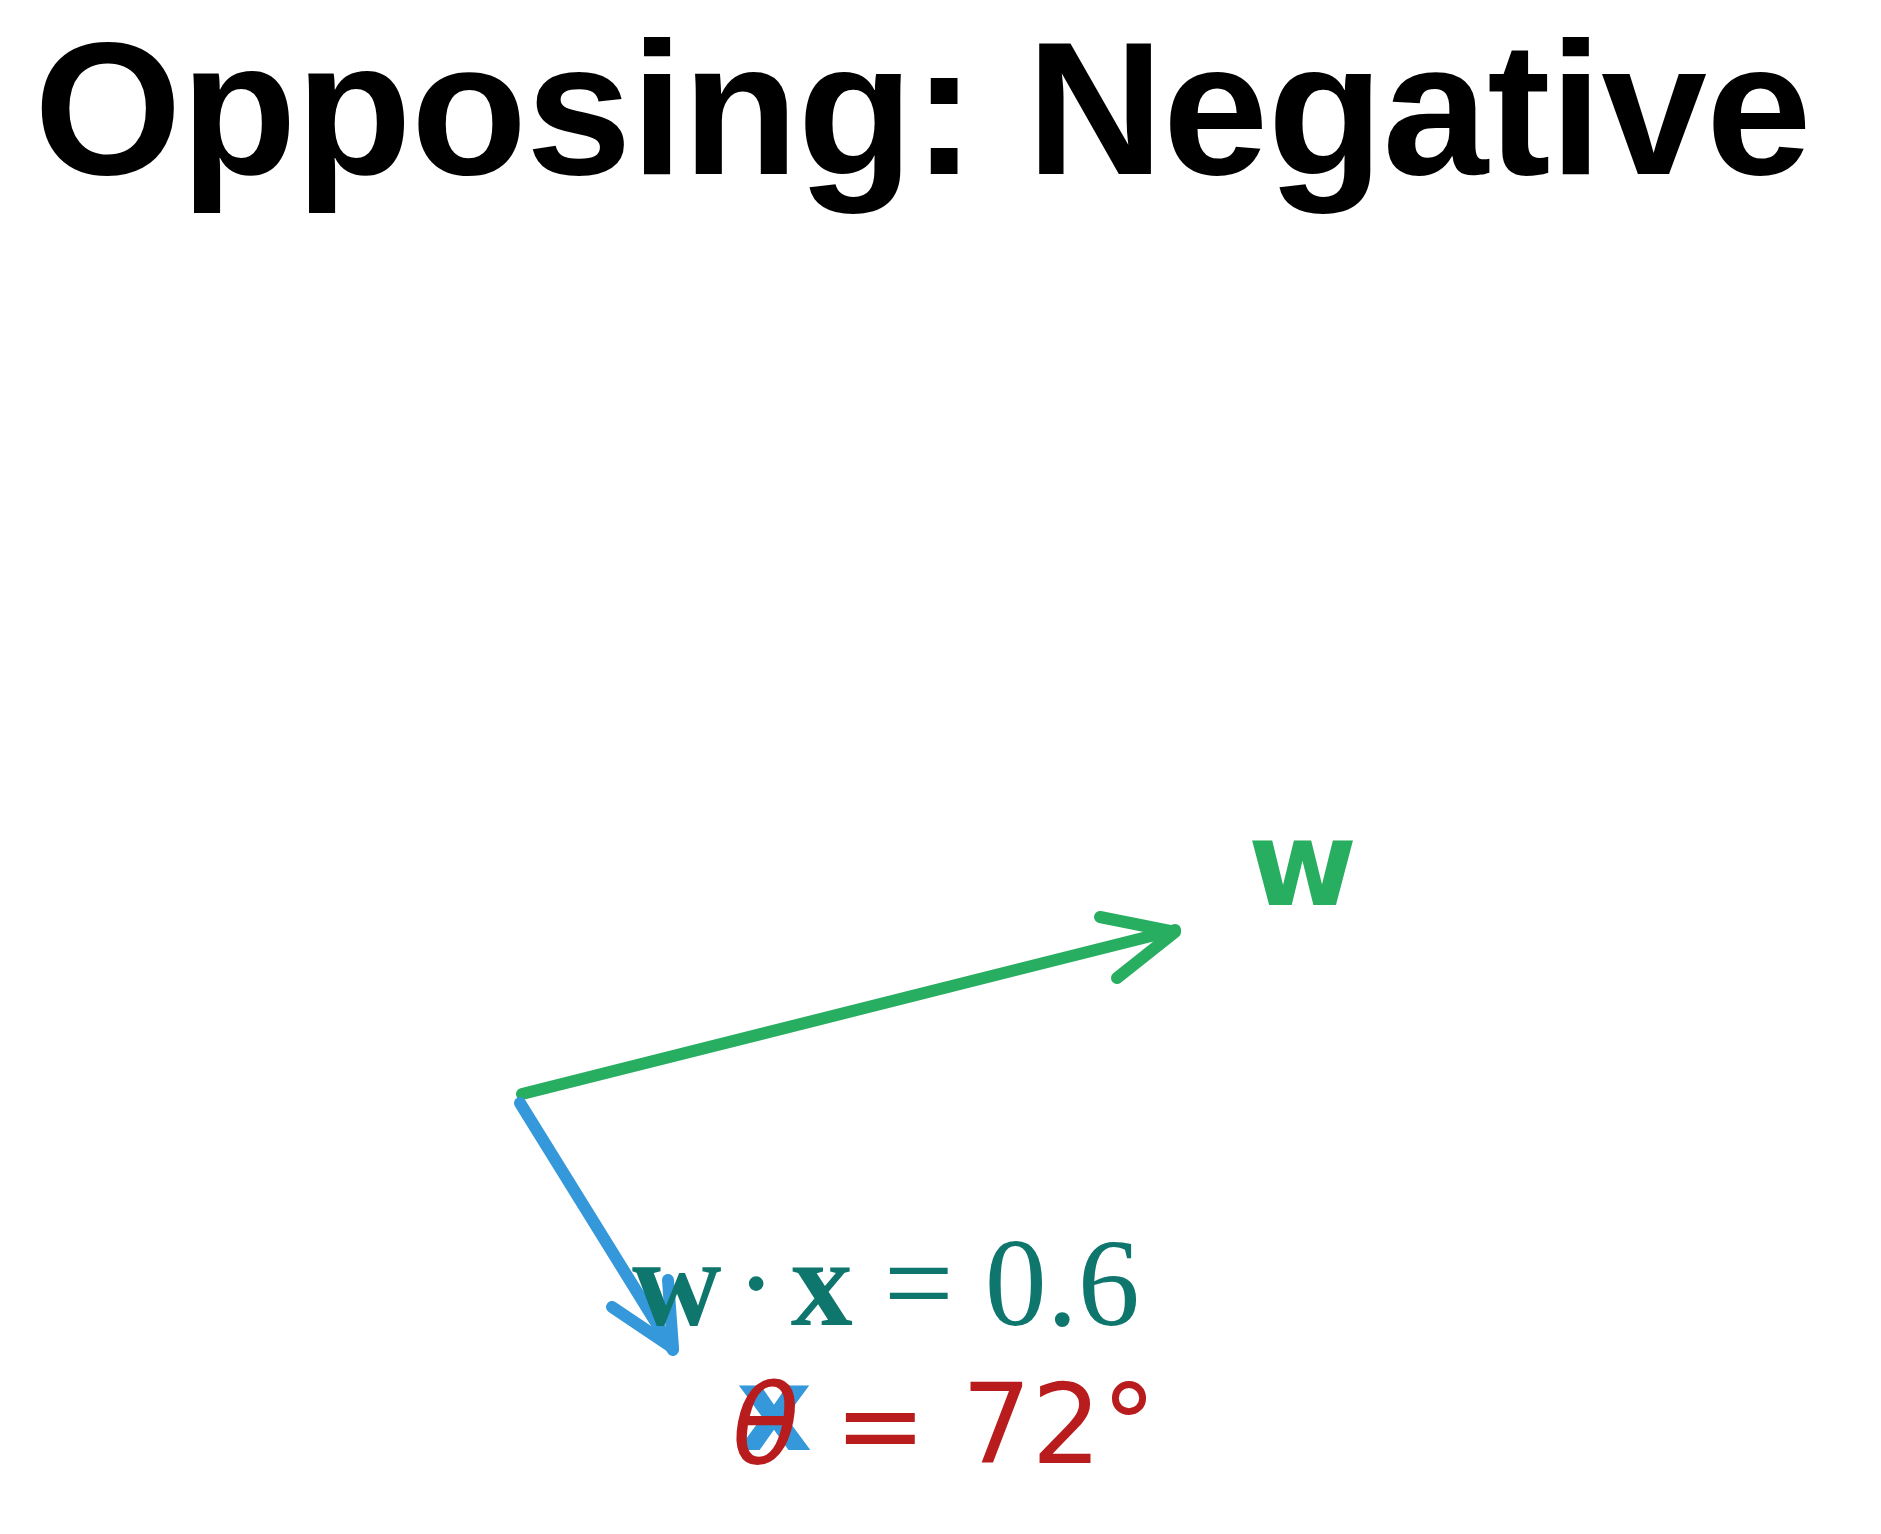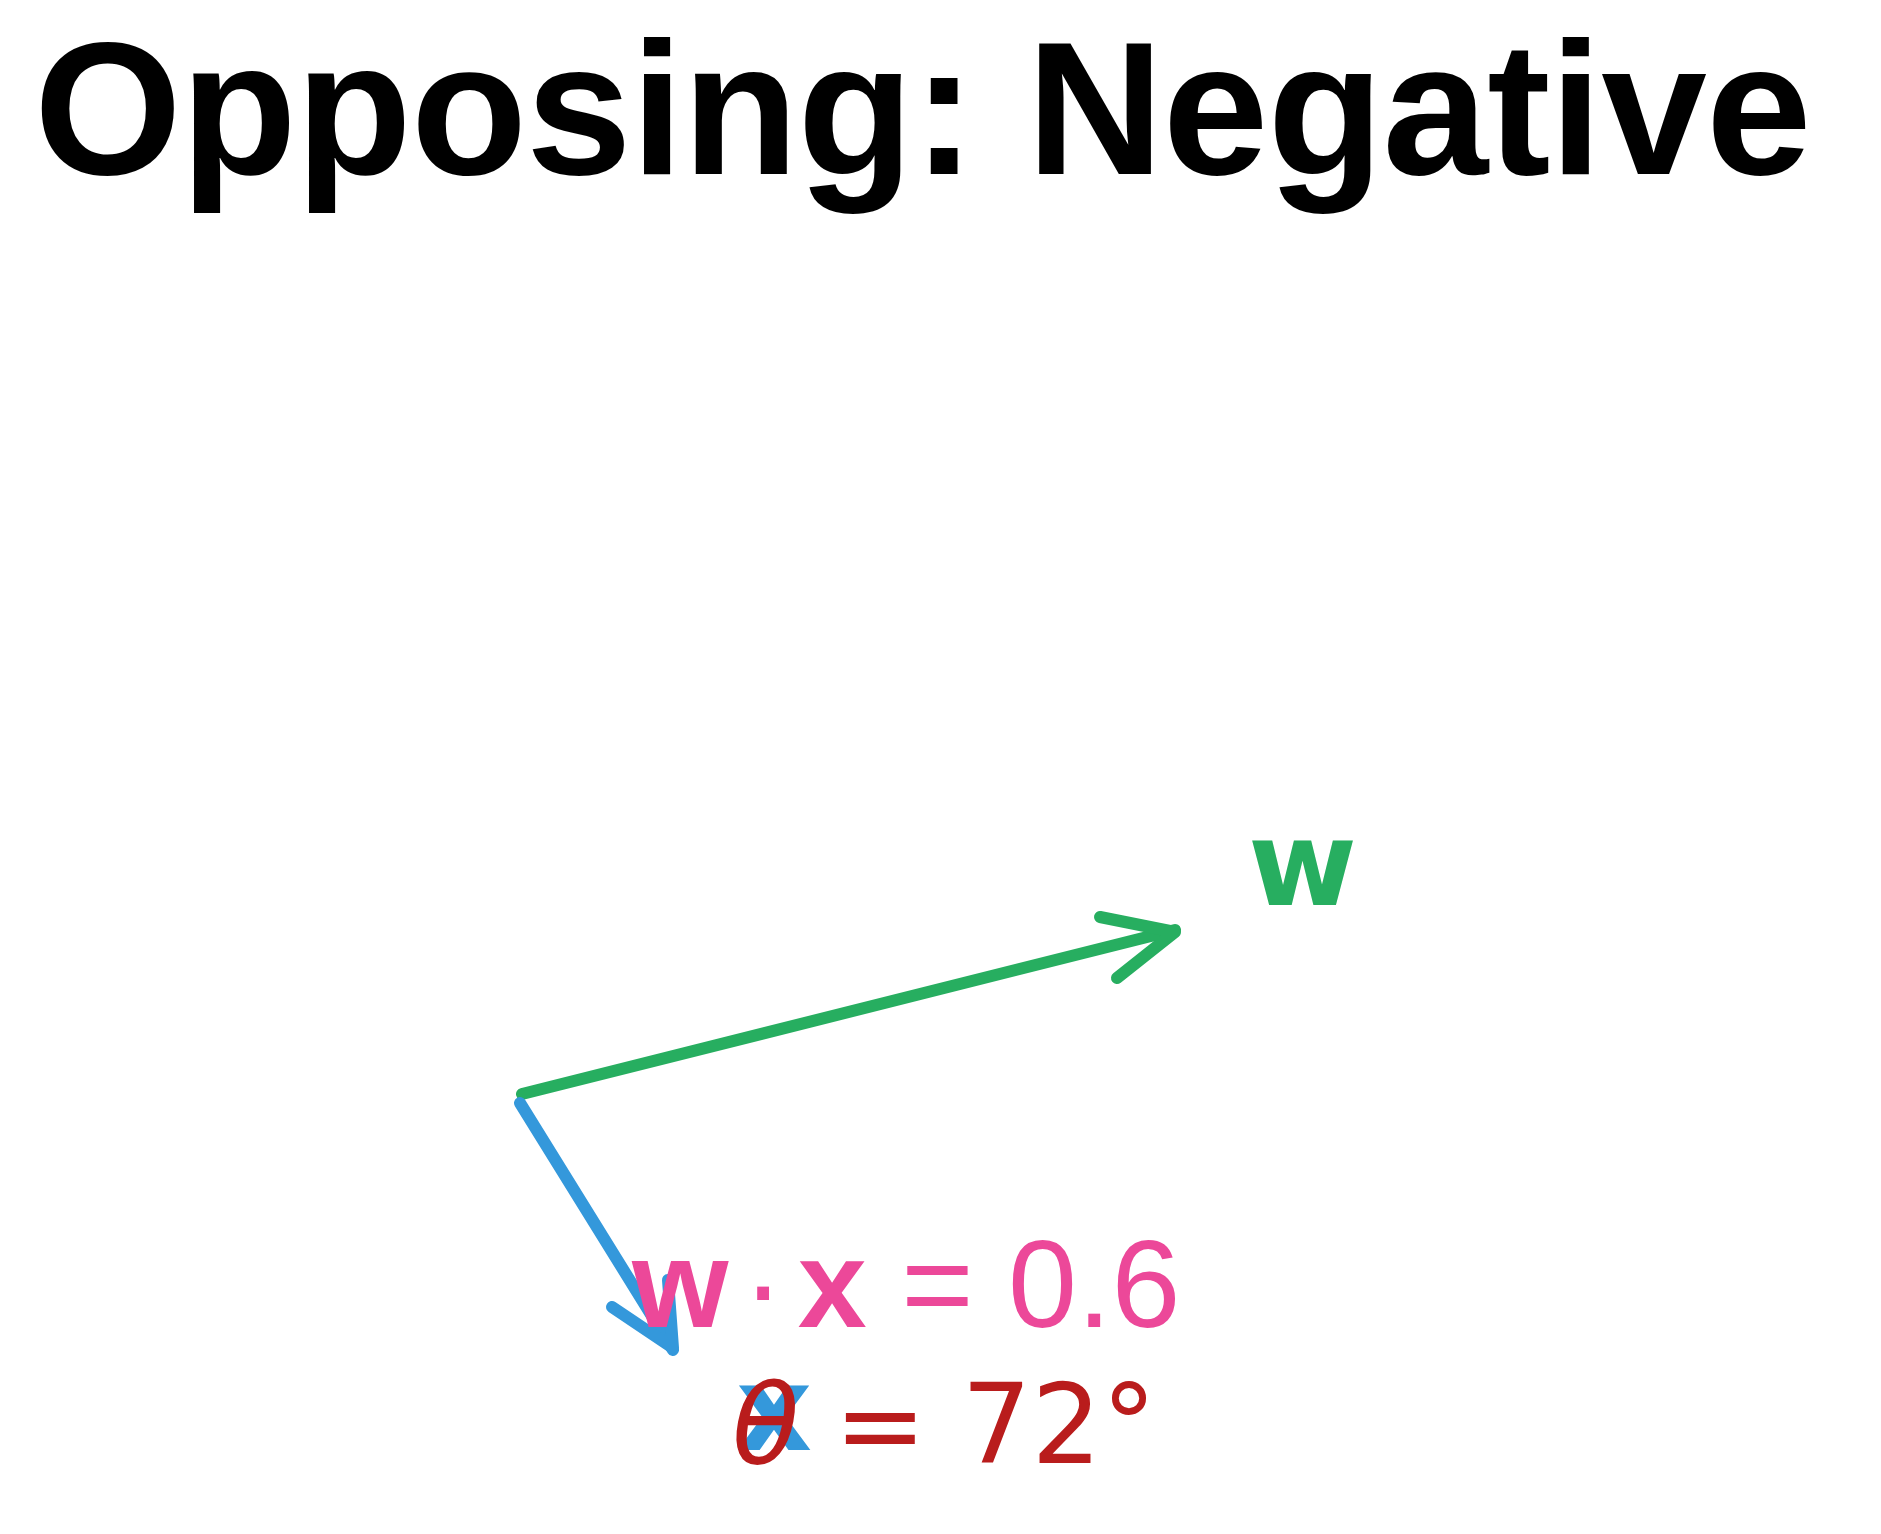--- a/index.html
+++ b/index.html
@@ -9,22 +9,22 @@
     font-family: "Liberation Sans", sans-serif; font-weight: bold;
     font-size: 190px; line-height: 200px; color: #000000;
     white-space: nowrap; letter-spacing: -1px; text-align: right;
   }
   svg.canvas { position: absolute; left: 0; top: 0; }
   .vec-label {
     position: absolute; font-family: "DejaVu Sans", sans-serif; font-weight: bold;
     font-size: 118px; line-height: 1; white-space: nowrap;
   }
   .eq-line {
-    position: absolute; font-family: Liberation Sans, sans-serif;
-    font-size: 124px; line-height: 1; color: #ec4899; white-space: nowrap;
+    position: absolute; font-family: Liberation Serif, serif;
+    font-size: 124px; line-height: 1; color: #0f766e; white-space: nowrap;
   }
   .eq-line .bold { font-weight: bold; }
   .eq-line .dot { padding: 0 14px; }
   .theta-line {
     position: absolute; font-family: "DejaVu Sans", sans-serif;
     font-size: 110px; line-height: 1; color: #b91c1c; white-space: nowrap;
   }
   .theta-line .sym { font-style: italic; }
 </style>
 </head>

